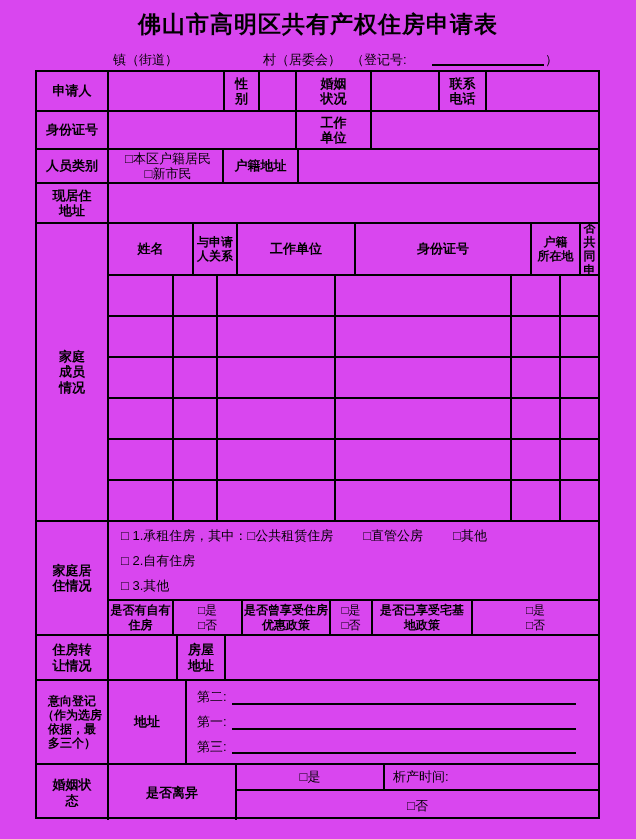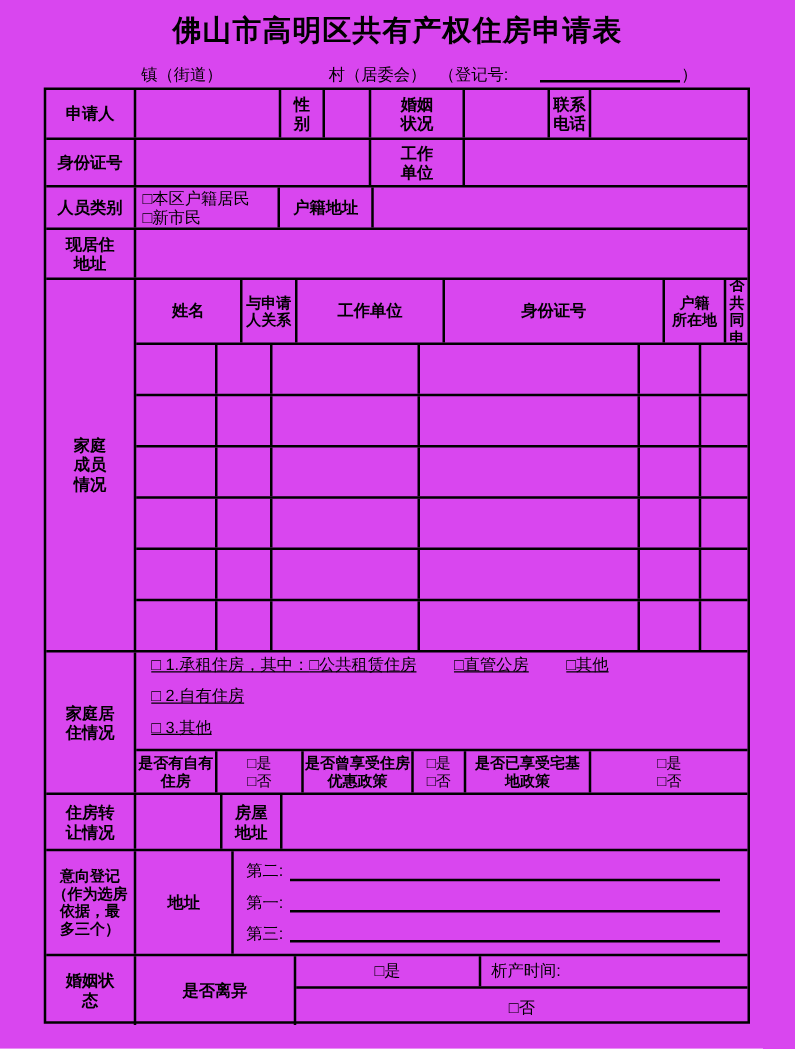--- a/index.html
+++ b/index.html
@@ -24,21 +24,21 @@
        text-align:center; white-space:pre-line; line-height:1.18; overflow:hidden; min-width:0; }
   .c:last-child { border-right:none; }
   .col { display:flex; flex-direction:column; min-width:0; }
   .f1 { flex:1; }
   .lbl { font-weight:bold; }
   .sm { font-size:12px; }
   .left { justify-content:flex-start; text-align:left; }
 
   .chkblock { flex:1; display:flex; flex-direction:column; justify-content:center;
               padding-left:12px; font-size:13px; border-right:none; }
-  .chkline { display:flex; align-items:flex-start; height:25px; white-space:pre;text-decoration:underline; }
+  .chkline { display:flex; align-items:center; height:25px; white-space:pre; }
   .chkline span { display:inline-block; }
   .gap { margin-right:30px; }
 
   .intent-lines { flex:1; display:flex; flex-direction:column; justify-content:center; padding:4px 0; }
   .iline { flex:1; display:flex; align-items:center; padding-left:10px; font-size:13px; }
   .uline { flex:1; height:15px; border-bottom:2px solid #000; margin-left:5px; margin-right:22px; }
 </style>
 </head>
 <body>
 
@@ -56,36 +56,36 @@
 
     <div class="r" style="height:40px">
       <div class="c lbl" style="width:72px">申请人</div>
       <div class="c" style="width:116px"></div>
       <div class="c lbl" style="width:35px">性
 别</div>
       <div class="c" style="width:37px"></div>
       <div class="c lbl" style="width:75px">婚姻
 状况</div>
       <div class="c" style="width:68px"></div>
-      <div class="c lbl" style="width:33px">联系
+      <div class="c lbl" style="width:47px">联系
 电话</div>
       <div class="c f1"></div>
     </div>
 
     <div class="r" style="height:38px">
       <div class="c lbl" style="width:72px">身份证号</div>
       <div class="c" style="width:188px"></div>
       <div class="c lbl" style="width:75px">工作
 单位</div>
       <div class="c f1"></div>
     </div>
 
     <div class="r" style="height:34px">
       <div class="c lbl" style="width:72px">人员类别</div>
-      <div class="c left" style="width:115px;padding-left:5px;flex-direction:column;align-items:flex-start;justify-content:center">
+      <div class="c left" style="width:115px;padding-left:5px;flex-direction:column;align-items:center;justify-content:center">
         <span>□本区户籍居民</span>
         <span>□新市民</span>
       </div>
       <div class="c lbl" style="width:75px">户籍地址</div>
       <div class="c f1"></div>
     </div>
 
     <div class="r" style="height:40px">
       <div class="c lbl" style="width:72px">现居住
 地址</div>

